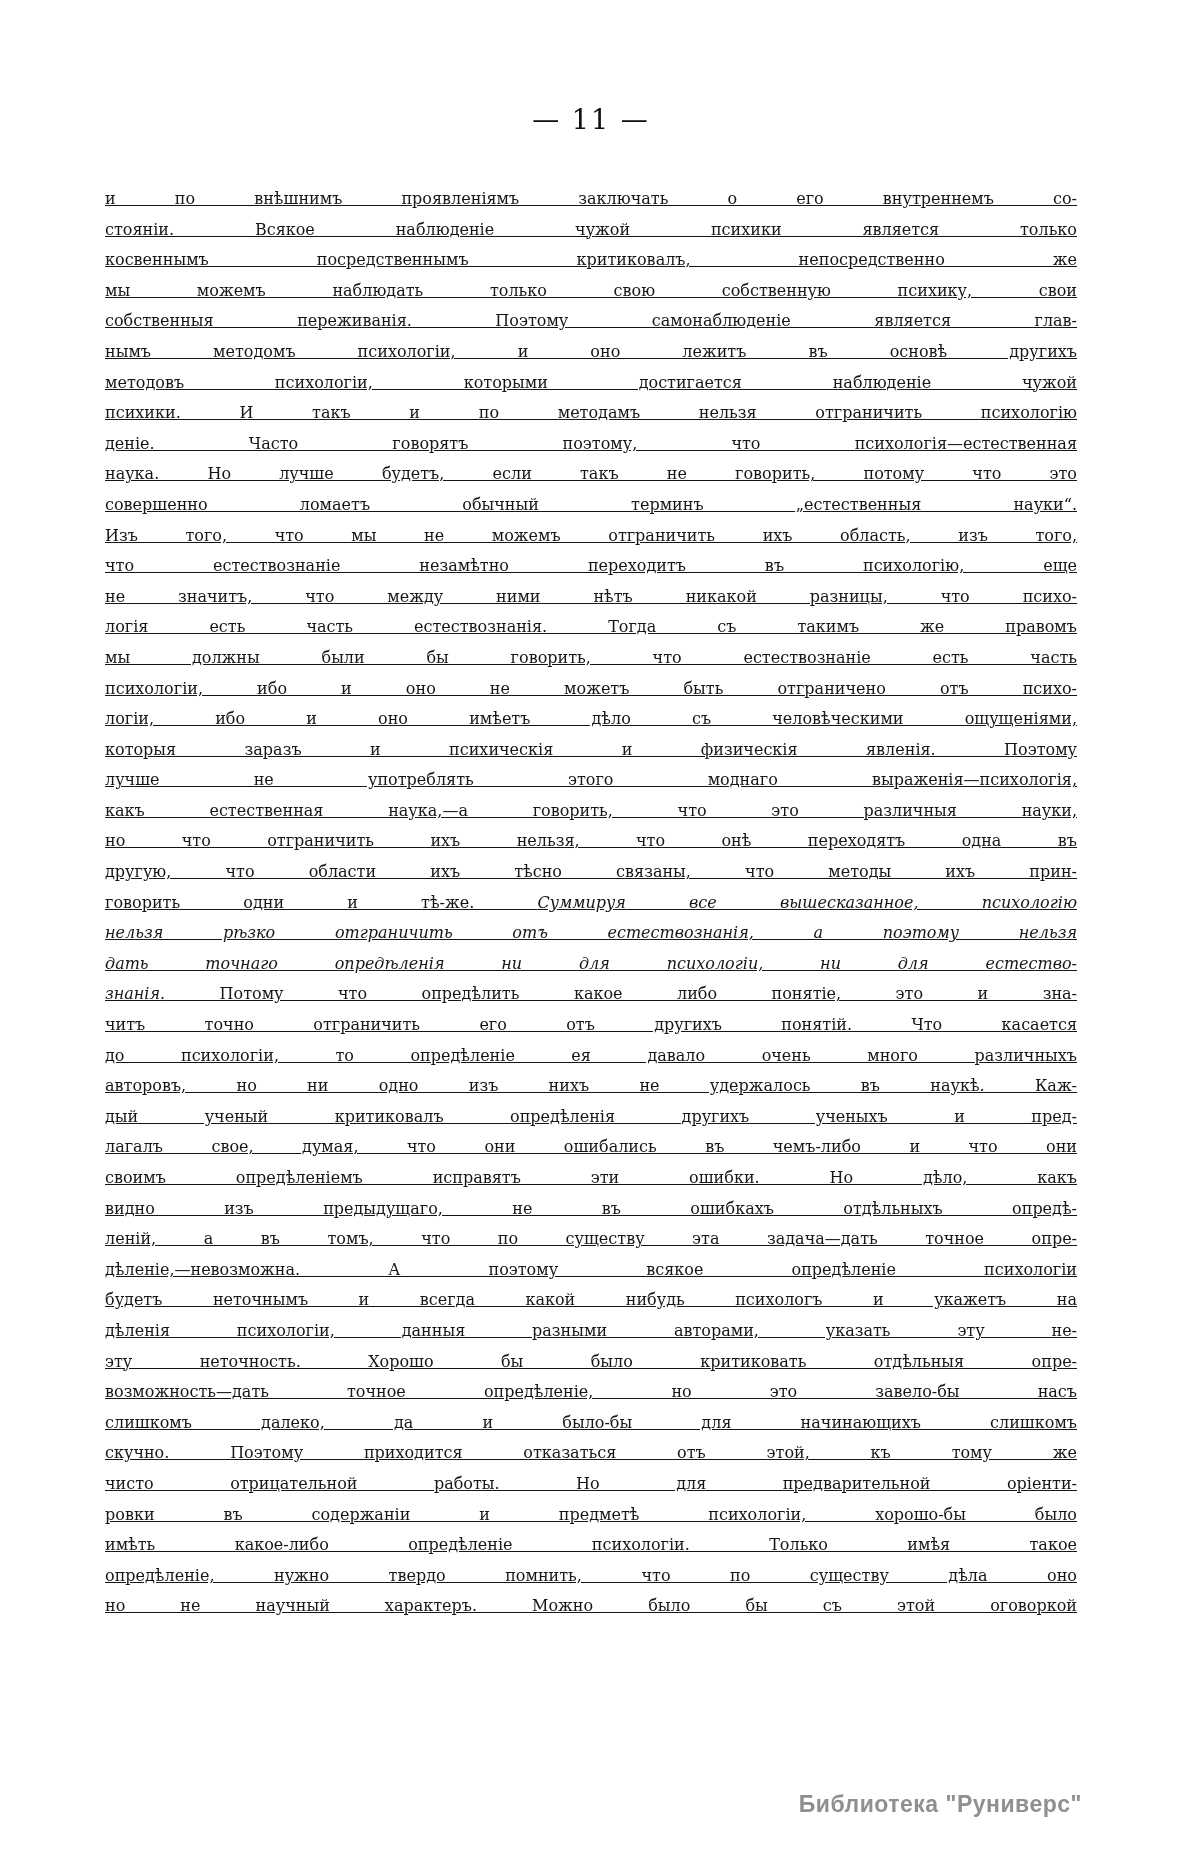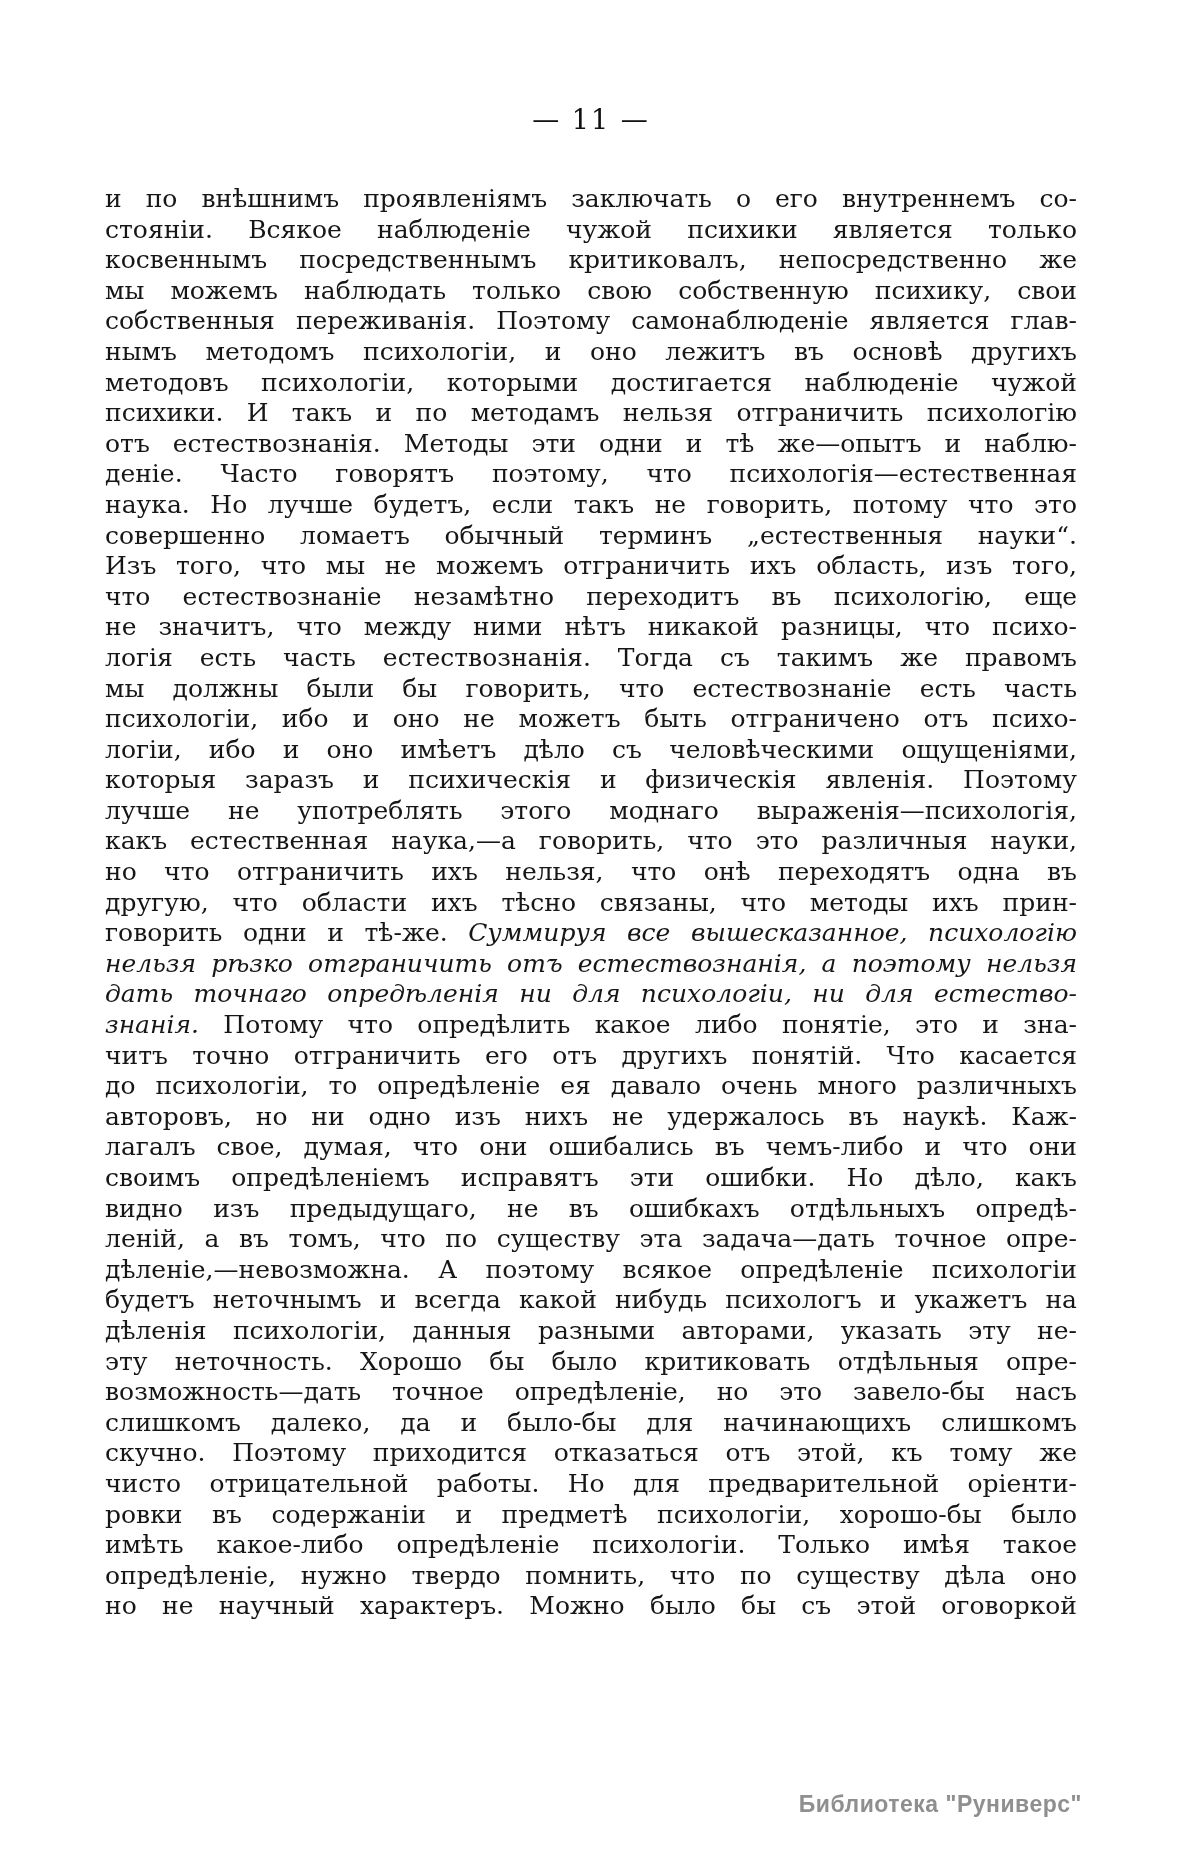--- a/index.html
+++ b/index.html
@@ -29,26 +29,27 @@
   }
   .text-block {
     position: absolute;
     top: 184px;
     left: 105px;
     width: 972px;
   }
   .text-line {
     height: 30.6px;
     line-height: 30.6px;
-    font-size: 25px;
+    font-size: 16px;
     text-align: justify;
     text-align-last: justify;
     -moz-text-align-last: justify;
     white-space: nowrap;
     color: #161616;
+    text-decoration: underline;
   }
   .text-line span { white-space: normal; }
   .it {
     font-style: italic;
   }
   .watermark {
     position: absolute;
     top: 1791px;
     right: 118px;
     font-family: "Liberation Sans", "DejaVu Sans", sans-serif;
@@ -66,21 +67,20 @@
 
   <div class="text-block">
       <div class="text-line"><span>и по внѣшнимъ проявленіямъ заключать о его внутреннемъ со-</span></div>
       <div class="text-line"><span>стояніи. Всякое наблюденіе чужой психики является только</span></div>
       <div class="text-line"><span>косвеннымъ посредственнымъ критиковалъ, непосредственно же</span></div>
       <div class="text-line"><span>мы можемъ наблюдать только свою собственную психику, свои</span></div>
       <div class="text-line"><span>собственныя переживанія. Поэтому самонаблюденіе является глав-</span></div>
       <div class="text-line"><span>нымъ методомъ психологіи, и оно лежитъ въ основѣ другихъ</span></div>
       <div class="text-line"><span>методовъ психологіи, которыми достигается наблюденіе чужой</span></div>
       <div class="text-line"><span>психики. И такъ и по методамъ нельзя отграничить психологію</span></div>
-      <div class="text-line"><span>отъ естествознанія. Методы эти одни и тѣ же—опытъ и наблю-</span></div>
       <div class="text-line"><span>деніе. Часто говорятъ поэтому, что психологія—естественная</span></div>
       <div class="text-line"><span>наука. Но лучше будетъ, если такъ не говорить, потому что это</span></div>
       <div class="text-line"><span>совершенно ломаетъ обычный терминъ „естественныя науки“.</span></div>
       <div class="text-line"><span>Изъ того, что мы не можемъ отграничить ихъ область, изъ того,</span></div>
       <div class="text-line"><span>что естествознаніе незамѣтно переходитъ въ психологію, еще</span></div>
       <div class="text-line"><span>не значитъ, что между ними нѣтъ никакой разницы, что психо-</span></div>
       <div class="text-line"><span>логія есть часть естествознанія. Тогда съ такимъ же правомъ</span></div>
       <div class="text-line"><span>мы должны были бы говорить, что естествознаніе есть часть</span></div>
       <div class="text-line"><span>психологіи, ибо и оно не можетъ быть отграничено отъ психо-</span></div>
       <div class="text-line"><span>логіи, ибо и оно имѣетъ дѣло съ человѣческими ощущеніями,</span></div>
@@ -89,20 +89,21 @@
       <div class="text-line"><span>какъ естественная наука,—а говорить, что это различныя науки,</span></div>
       <div class="text-line"><span>но что отграничить ихъ нельзя, что онѣ переходятъ одна въ</span></div>
       <div class="text-line"><span>другую, что области ихъ тѣсно связаны, что методы ихъ прин-</span></div>
       <div class="text-line"><span>говорить одни и тѣ-же. </span><span class="it">Суммируя все вышесказанное, психологію</span></div>
       <div class="text-line"><span class="it">нельзя рѣзко отграничить отъ естествознанія, а поэтому нельзя</span></div>
       <div class="text-line"><span class="it">дать точнаго опредѣленія ни для психологіи, ни для естество-</span></div>
       <div class="text-line"><span class="it">знанія.</span><span> Потому что опредѣлить какое либо понятіе, это и зна-</span></div>
       <div class="text-line"><span>читъ точно отграничить его отъ другихъ понятій. Что касается</span></div>
       <div class="text-line"><span>до психологіи, то опредѣленіе ея давало очень много различныхъ</span></div>
       <div class="text-line"><span>авторовъ, но ни одно изъ нихъ не удержалось въ наукѣ. Каж-</span></div>
+      <div class="text-line"><span>дый ученый критиковалъ опредѣленія другихъ ученыхъ и пред-</span></div>
       <div class="text-line"><span>лагалъ свое, думая, что они ошибались въ чемъ-либо и что они</span></div>
       <div class="text-line"><span>своимъ опредѣленіемъ исправятъ эти ошибки. Но дѣло, какъ</span></div>
       <div class="text-line"><span>видно изъ предыдущаго, не въ ошибкахъ отдѣльныхъ опредѣ-</span></div>
       <div class="text-line"><span>леній, а въ томъ, что по существу эта задача—дать точное опре-</span></div>
       <div class="text-line"><span>дѣленіе,—невозможна. А поэтому всякое опредѣленіе психологіи</span></div>
       <div class="text-line"><span>будетъ неточнымъ и всегда какой нибудь психологъ и укажетъ на</span></div>
       <div class="text-line"><span>дѣленія психологіи, данныя разными авторами, указать эту не-</span></div>
       <div class="text-line"><span>эту неточность. Хорошо бы было критиковать отдѣльныя опре-</span></div>
       <div class="text-line"><span>возможность—дать точное опредѣленіе, но это завело-бы насъ</span></div>
       <div class="text-line"><span>слишкомъ далеко, да и было-бы для начинающихъ слишкомъ</span></div>

